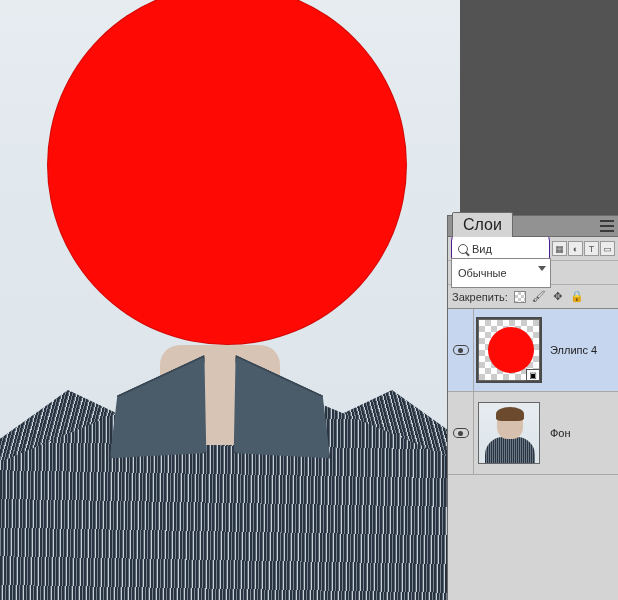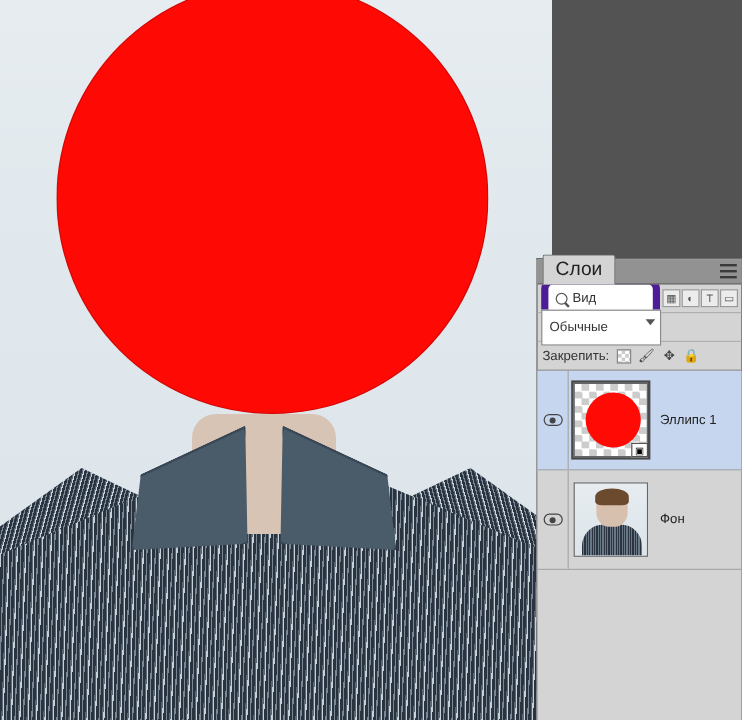--- a/index.html
+++ b/index.html
@@ -185,21 +185,21 @@
       display: flex;
       align-items: center;
       padding: 2px 3px;
       gap: 2px;
       border-bottom: 1px solid #b0b0b0;
     }
     .filter-input {
       flex: 1;
       height: 36px;
       background: #fff;
-      border: 6px solid #4c1d95;
+      border: 1px solid #4c1d95;
       border-radius: 10px;
       display: flex;
       align-items: center;
       padding: 0 6px;
       gap: 4px;
     }
     .search-ico {
       width: 10px; height: 10px;
       border: 1.5px solid #555;
       border-radius: 50%;
@@ -470,21 +470,21 @@
       <div class="vis-col">
         <div class="eye-icon"></div>
       </div>
       <div class="thumb-col">
         <div class="thumb checker">
           <div class="thumb-outline"></div>
           <div class="mini-circle"></div>
           <div class="vector-badge">▣</div>
         </div>
       </div>
-      <div class="name-col">Эллипс 1</div>
+      <div class="name-col">Эллипс 4</div>
     </div>
 
 
     <div class="layer-row">
       <div class="vis-col">
         <div class="eye-icon"></div>
       </div>
       <div class="thumb-col">
         <div class="thumb">
           <div class="mini-portrait">

